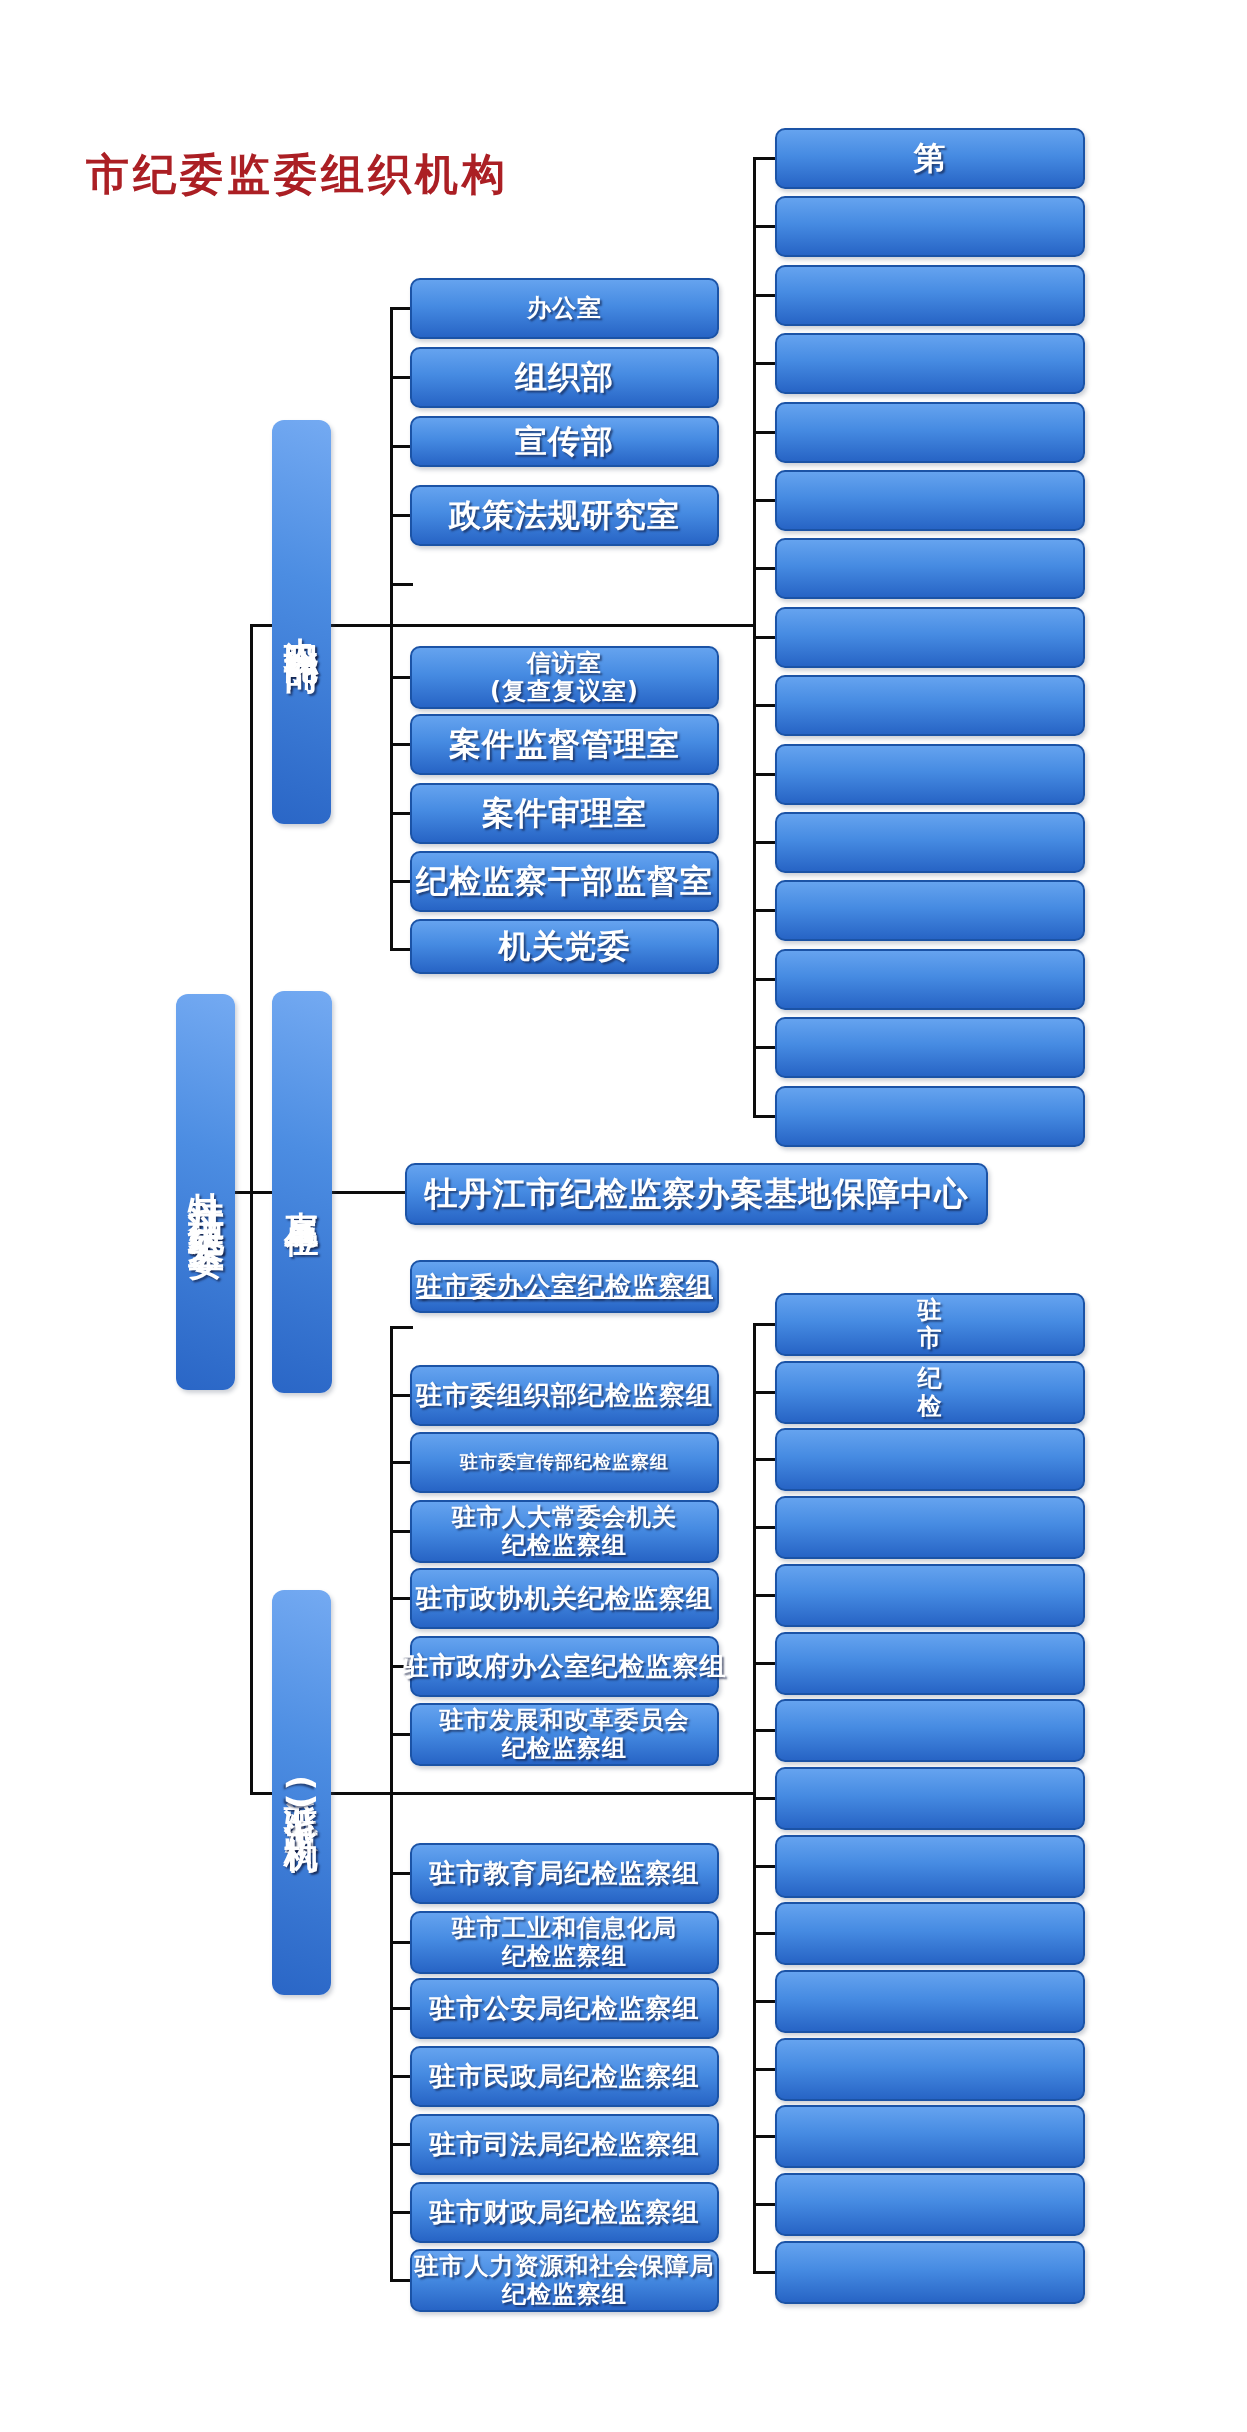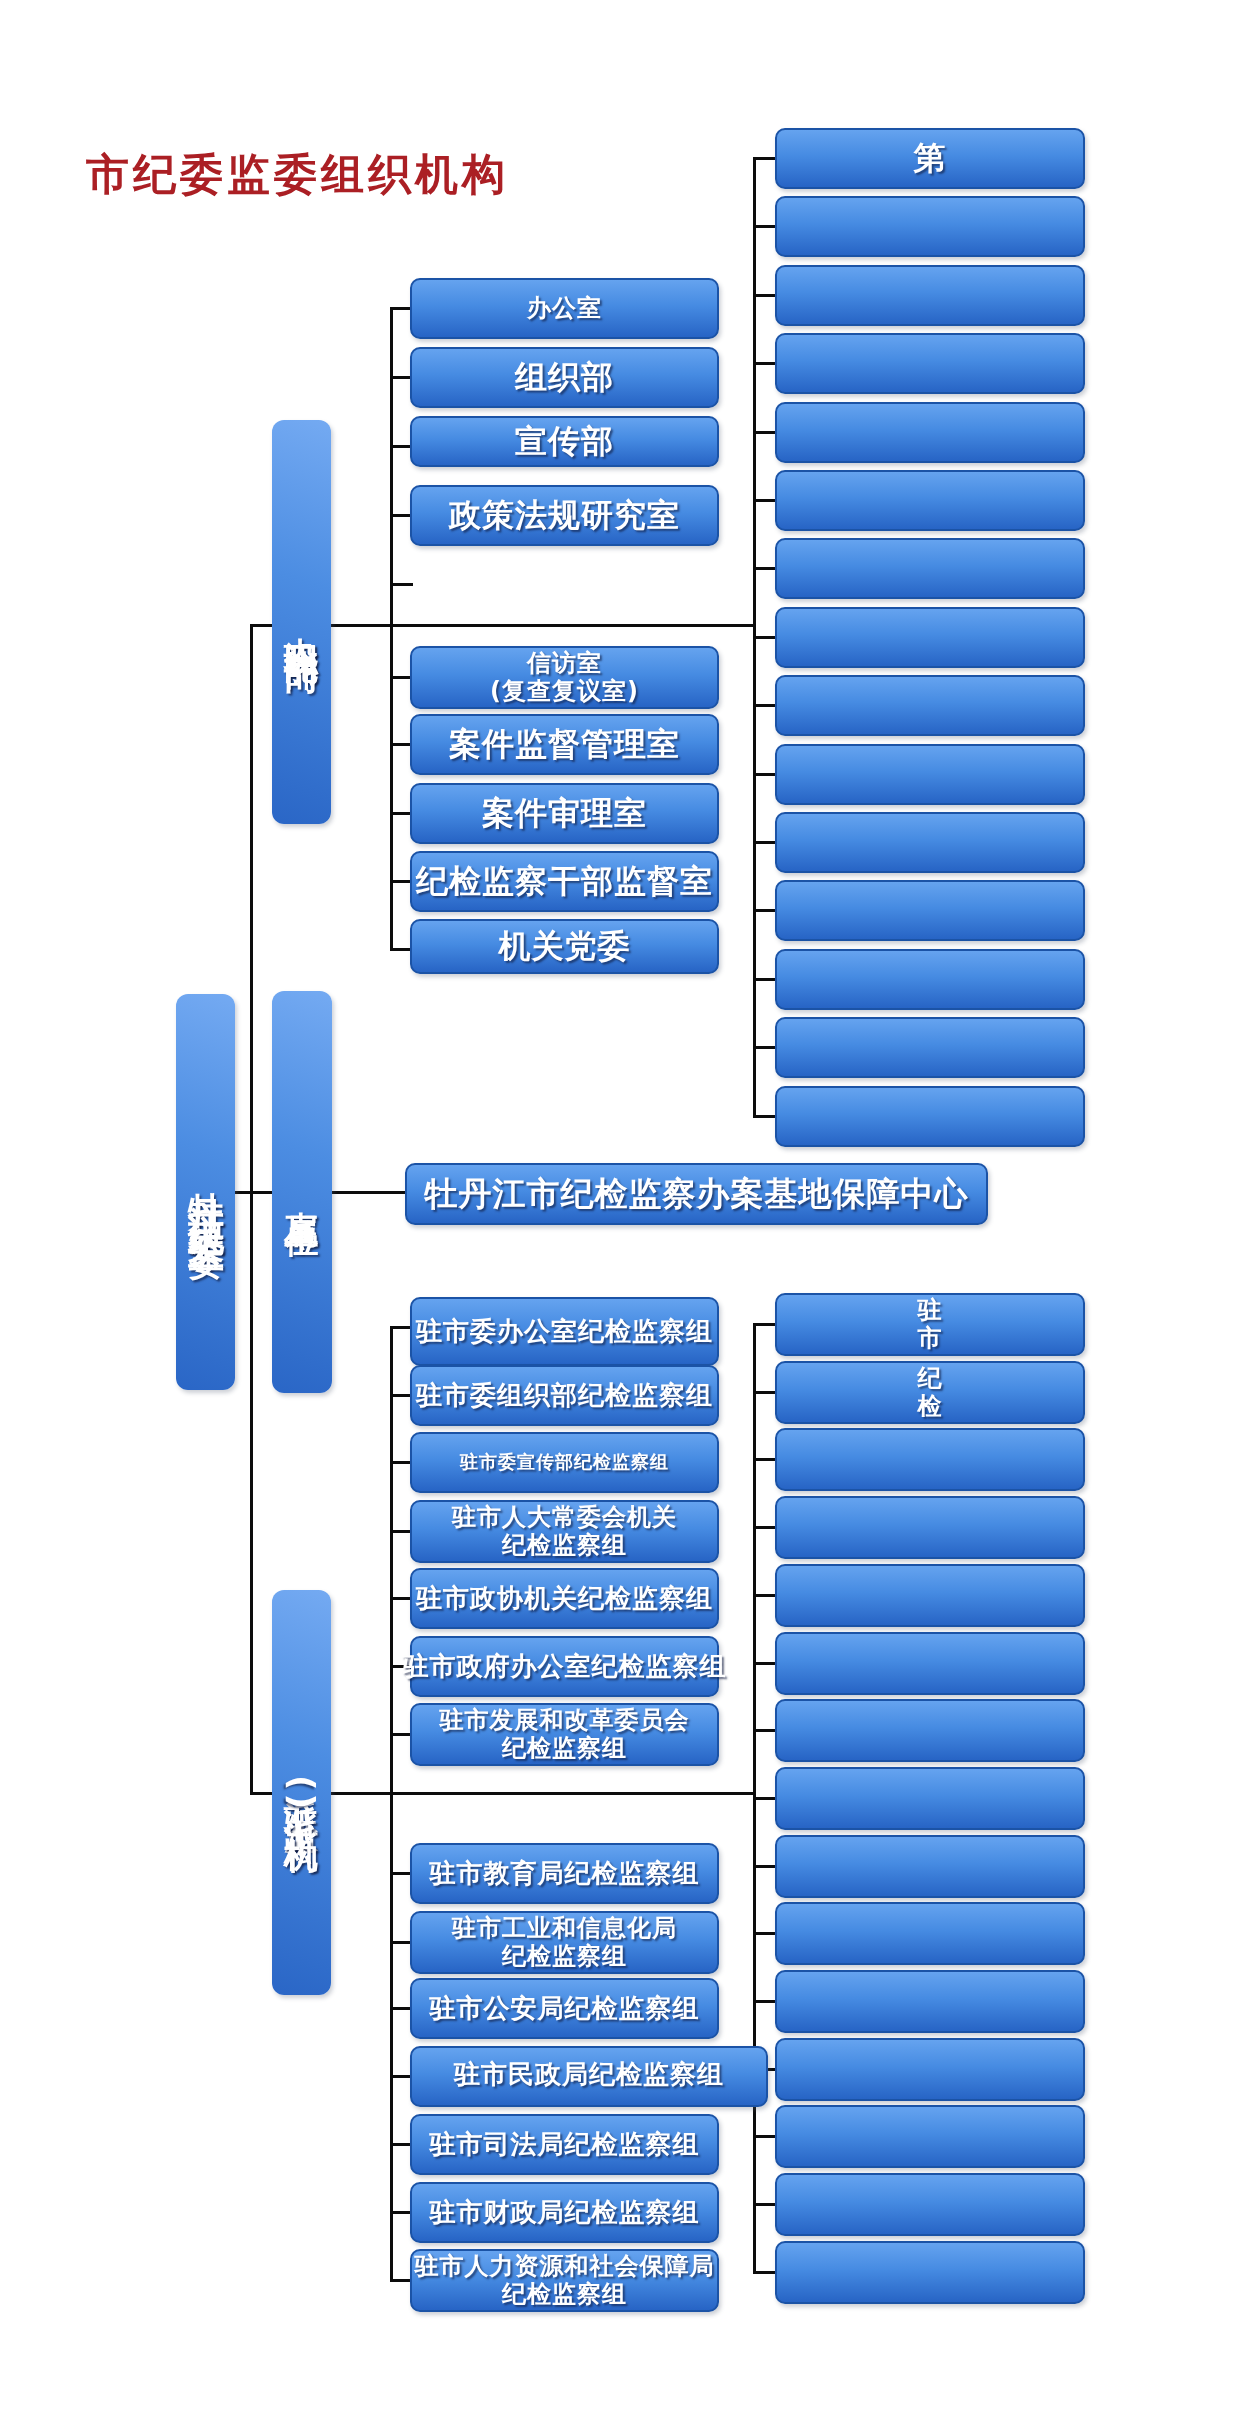--- a/index.html
+++ b/index.html
@@ -147,21 +147,21 @@
     <div class="line" style="left: 754px; top: 704px; width: 24px; height: 3px;"></div>
     <div class="line" style="left: 754px; top: 773px; width: 24px; height: 3px;"></div>
     <div class="line" style="left: 754px; top: 841px; width: 24px; height: 3px;"></div>
     <div class="line" style="left: 754px; top: 909px; width: 24px; height: 3px;"></div>
     <div class="line" style="left: 754px; top: 978px; width: 24px; height: 3px;"></div>
     <div class="line" style="left: 754px; top: 1046px; width: 24px; height: 3px;"></div>
     <div class="line" style="left: 754px; top: 1115px; width: 24px; height: 3px;"></div>
     <div class="node" style="left: 405px; top: 1163px; width: 583px; height: 62px; font-size: 33px; letter-spacing: 1px;">
       <div class="node-line">牡丹江市纪检监察办案基地保障中心</div>
     </div>
-    <div class="node" style="left: 410px; top: 1297px; width: 309px; height: 69px; font-size: 26px; letter-spacing: 1px;">
+    <div class="node" style="left: 410px; top: 1260px; width: 309px; height: 53px; font-size: 26px; letter-spacing: 1px; text-decoration: underline;">
       <div class="node-line">驻市委办公室纪检监察组</div>
     </div>
     <div class="node" style="left: 410px; top: 1365px; width: 309px; height: 61px; font-size: 26px; letter-spacing: 1px;">
       <div class="node-line">驻市委组织部纪检监察组</div>
     </div>
     <div class="node" style="left: 410px; top: 1432px; width: 309px; height: 61px; font-size: 18px; letter-spacing: 1px;">
       <div class="node-line">驻市委宣传部纪检监察组</div>
     </div>
     <div class="node" style="left: 410px; top: 1500px; width: 309px; height: 63px; font-size: 24px; letter-spacing: 1px;">
       <div class="node-line">驻市人大常委会机关</div>
@@ -180,21 +180,21 @@
     <div class="node" style="left: 410px; top: 1843px; width: 309px; height: 61px; font-size: 26px; letter-spacing: 1px;">
       <div class="node-line">驻市教育局纪检监察组</div>
     </div>
     <div class="node" style="left: 410px; top: 1911px; width: 309px; height: 63px; font-size: 24px; letter-spacing: 1px;">
       <div class="node-line">驻市工业和信息化局</div>
       <div class="node-line">纪检监察组</div>
     </div>
     <div class="node" style="left: 410px; top: 1978px; width: 309px; height: 61px; font-size: 26px; letter-spacing: 1px;">
       <div class="node-line">驻市公安局纪检监察组</div>
     </div>
-    <div class="node" style="left: 410px; top: 2046px; width: 358px; height: 61px; font-size: 26px; letter-spacing: 1px; font-family: Liberation Mono, monospace;">
+    <div class="node" style="left: 410px; top: 2046px; width: 309px; height: 61px; font-size: 26px; letter-spacing: 1px;">
       <div class="node-line">驻市民政局纪检监察组</div>
     </div>
     <div class="node" style="left: 410px; top: 2114px; width: 309px; height: 61px; font-size: 26px; letter-spacing: 1px;">
       <div class="node-line">驻市司法局纪检监察组</div>
     </div>
     <div class="node" style="left: 410px; top: 2182px; width: 309px; height: 61px; font-size: 26px; letter-spacing: 1px;">
       <div class="node-line">驻市财政局纪检监察组</div>
     </div>
     <div class="node" style="left: 410px; top: 2249px; width: 309px; height: 63px; font-size: 24px; letter-spacing: 1px;">
       <div class="node-line">驻市人力资源和社会保障局</div>

